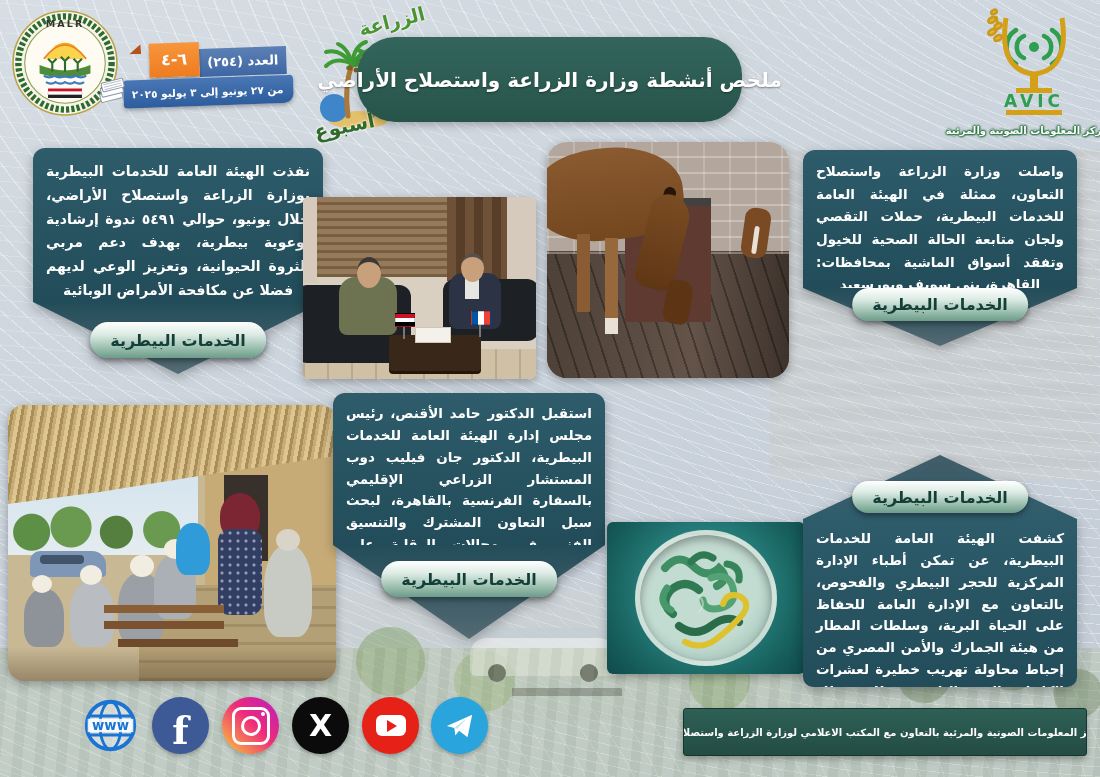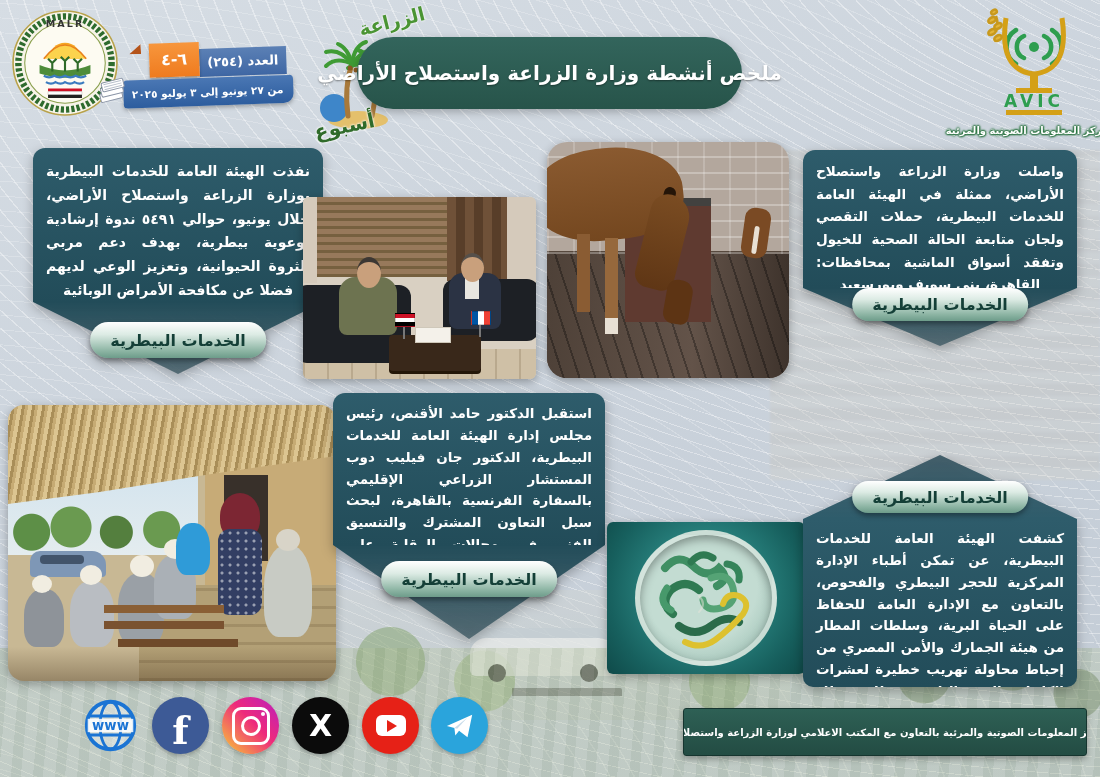--- a/index.html
+++ b/index.html
@@ -4,21 +4,21 @@
 <style>
   html,body{margin:0;padding:0;}
   body{width:1100px;height:777px;overflow:hidden;font-family:"DejaVu Sans",sans-serif;}
   #canvas{position:relative;width:1100px;height:777px;overflow:hidden;
     background:
       repeating-radial-gradient(ellipse 1800px 1000px at 115% -15%, rgba(255,255,255,.38) 0 1.5px, rgba(255,255,255,0) 1.5px 17px),
       repeating-radial-gradient(ellipse 1400px 900px at -10% 120%, rgba(255,255,255,.22) 0 1.5px, rgba(255,255,255,0) 1.5px 23px),
       linear-gradient(160deg,#d6dde4 0%,#cbd3dc 45%,#c3ccd6 100%);}
   .abs{position:absolute;}
   
-  .title-banner{left:357px;top:37px;width:385px;height:72px;background:linear-gradient(#33655c,#27544a);
+  .title-banner{left:357px;top:37px;width:385px;height:85px;background:linear-gradient(#33655c,#27544a);
     border-radius:38px;display:flex;align-items:center;justify-content:center;box-shadow:0 3px 8px rgba(0,0,0,.25);}
   .title-banner span{color:#fff;font-size:20px;font-weight:bold;white-space:nowrap;direction:rtl;text-shadow:0 1px 2px rgba(0,0,0,.4);}
   .issue{left:112px;top:44px;width:175px;height:72px;transform:rotate(-2deg);}
   .issue-row1{position:absolute;right:0;top:4px;height:30px;display:flex;direction:rtl;align-items:center;}
   .issue-label{background:linear-gradient(#5b80b5,#3f67a4);color:#fff;font-weight:bold;font-size:13px;height:28px;
     line-height:28px;padding:0 8px;white-space:nowrap;}
   .issue-range{background:linear-gradient(#f7963c,#ef7b1f);color:#fff;font-weight:bold;font-size:16px;height:34px;line-height:34px;
     padding:0 12px;margin-left:-2px;transform:translateY(-4px);box-shadow:0 2px 3px rgba(0,0,0,.3);}
   .issue-fold{position:absolute;left:18px;top:-2px;width:12px;height:10px;background:#b5541a;
     clip-path:polygon(0 100%,100% 0,100% 100%);}
@@ -312,21 +312,21 @@
     <div class="horse-neck"></div>
     <div class="horse-head"></div>
     <div class="horse-leg" style="left:30px;top:92px;height:78px;"></div>
     <div class="horse-leg" style="left:58px;top:96px;height:80px;background:#96683c;border-bottom:16px solid #e8e0d4;"></div>
     <div class="horse2"></div>
     <div class="horse2-blaze"></div>
   </div>
 
   <div class="block" style="left:803px;top:150px;width:274px;">
     <div class="block-rect" style="height:138px;">
-      <p class="block-text" style="font-size:13.5px;line-height:1.68;padding-top:10px;">واصلت وزارة الزراعة واستصلاح الأراضي، ممثلة في الهيئة العامة للخدمات البيطرية، حملات التقصي ولجان متابعة الحالة الصحية للخيول وتفقد أسواق الماشية بمحافظات: القاهرة، بني سويف وبورسعيد</p>
+      <p class="block-text" style="font-size:13.5px;line-height:1.68;padding-top:10px;">واصلت وزارة الزراعة واستصلاح التعاون، ممثلة في الهيئة العامة للخدمات البيطرية، حملات التقصي ولجان متابعة الحالة الصحية للخيول وتفقد أسواق الماشية بمحافظات: القاهرة، بني سويف وبورسعيد</p>
     </div>
     <div class="point-down" style="height:58px;"></div>
     <div class="badge" style="top:138px;height:33px;">
       <span>الخدمات البيطرية</span>
     </div>
   </div>
 
   <div class="photo ph-village">
     <div class="sky"></div>
     <div class="trees"></div>

